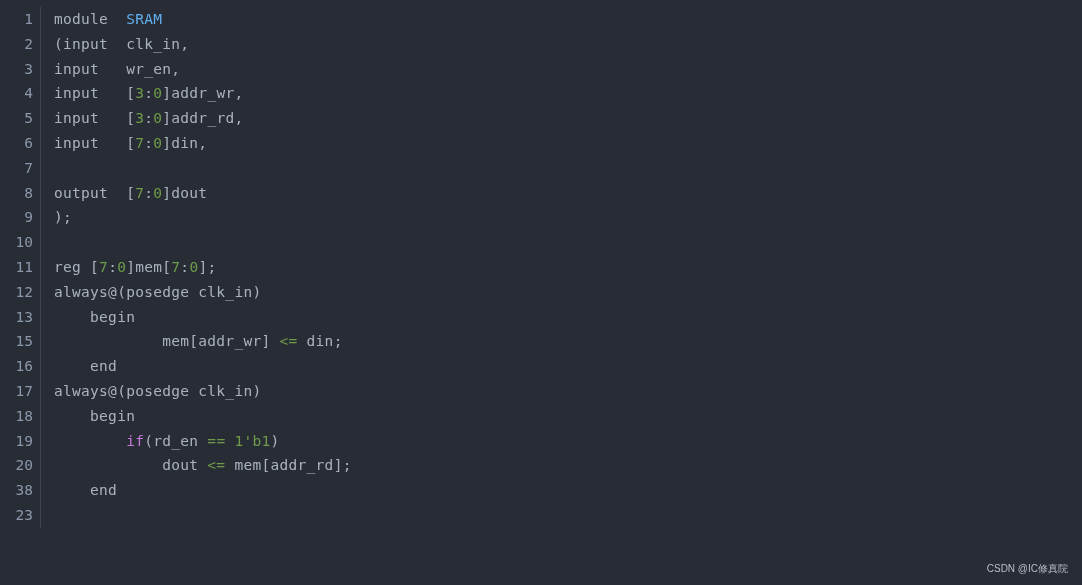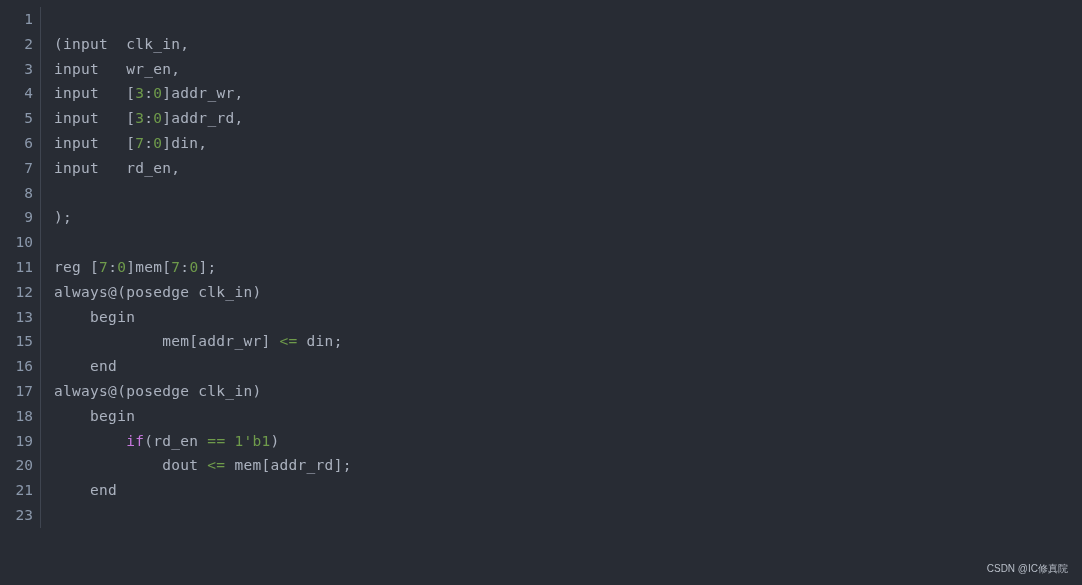--- a/index.html
+++ b/index.html
@@ -85,39 +85,39 @@
     width: 1082px;
     height: 8px;
     background: #282c34;
   }
 </style>
 </head>
 <body>
 
 <div id="code-viewer">
   <div id="code-lines">
-      <div class="code-row"><div class="gutter-number">1</div><div class="gutter-divider"></div></div>
+      <div class="code-row"><div class="gutter-number">1</div><div class="gutter-divider"></div><div class="code-text"><span class="tok-plain">module  </span><span class="tok-type">SRAM</span></div></div>
       <div class="code-row"><div class="gutter-number">2</div><div class="gutter-divider"></div><div class="code-text"><span class="tok-plain">(input  clk_in,</span></div></div>
       <div class="code-row"><div class="gutter-number">3</div><div class="gutter-divider"></div><div class="code-text"><span class="tok-plain">input   wr_en,</span></div></div>
       <div class="code-row"><div class="gutter-number">4</div><div class="gutter-divider"></div><div class="code-text"><span class="tok-plain">input   [</span><span class="tok-number">3</span><span class="tok-plain">:</span><span class="tok-number">0</span><span class="tok-plain">]addr_wr,</span></div></div>
       <div class="code-row"><div class="gutter-number">5</div><div class="gutter-divider"></div><div class="code-text"><span class="tok-plain">input   [</span><span class="tok-number">3</span><span class="tok-plain">:</span><span class="tok-number">0</span><span class="tok-plain">]addr_rd,</span></div></div>
       <div class="code-row"><div class="gutter-number">6</div><div class="gutter-divider"></div><div class="code-text"><span class="tok-plain">input   [</span><span class="tok-number">7</span><span class="tok-plain">:</span><span class="tok-number">0</span><span class="tok-plain">]din,</span></div></div>
-      <div class="code-row"><div class="gutter-number">7</div><div class="gutter-divider"></div><div class="code-text"><span class="tok-plain">input   rd_en,</span></div></div>
-      <div class="code-row"><div class="gutter-number">8</div><div class="gutter-divider"></div></div>
+      <div class="code-row"><div class="gutter-number">7</div><div class="gutter-divider"></div></div>
+      <div class="code-row"><div class="gutter-number">8</div><div class="gutter-divider"></div><div class="code-text"><span class="tok-plain">output  [</span><span class="tok-number">7</span><span class="tok-plain">:</span><span class="tok-number">0</span><span class="tok-plain">]dout</span></div></div>
       <div class="code-row"><div class="gutter-number">9</div><div class="gutter-divider"></div><div class="code-text"><span class="tok-plain">);</span></div></div>
       <div class="code-row"><div class="gutter-number">10</div><div class="gutter-divider"></div><div class="code-text">&nbsp;</div></div>
       <div class="code-row"><div class="gutter-number">11</div><div class="gutter-divider"></div><div class="code-text"><span class="tok-plain">reg [</span><span class="tok-number">7</span><span class="tok-plain">:</span><span class="tok-number">0</span><span class="tok-plain">]mem[</span><span class="tok-number">7</span><span class="tok-plain">:</span><span class="tok-number">0</span><span class="tok-plain">];</span></div></div>
       <div class="code-row"><div class="gutter-number">12</div><div class="gutter-divider"></div><div class="code-text"><span class="tok-plain">always@(posedge clk_in)</span></div></div>
       <div class="code-row"><div class="gutter-number">13</div><div class="gutter-divider"></div><div class="code-text"><span class="tok-plain">    begin</span></div></div>
       <div class="code-row"><div class="gutter-number">15</div><div class="gutter-divider"></div><div class="code-text"><span class="tok-plain">            mem[addr_wr] </span><span class="tok-operator">&lt;=</span><span class="tok-plain"> din;</span></div></div>
       <div class="code-row"><div class="gutter-number">16</div><div class="gutter-divider"></div><div class="code-text"><span class="tok-plain">    end</span></div></div>
       <div class="code-row"><div class="gutter-number">17</div><div class="gutter-divider"></div><div class="code-text"><span class="tok-plain">always@(posedge clk_in)</span></div></div>
       <div class="code-row"><div class="gutter-number">18</div><div class="gutter-divider"></div><div class="code-text"><span class="tok-plain">    begin</span></div></div>
       <div class="code-row"><div class="gutter-number">19</div><div class="gutter-divider"></div><div class="code-text"><span class="tok-plain">        </span><span class="tok-keyword">if</span><span class="tok-plain">(rd_en </span><span class="tok-operator">==</span><span class="tok-plain"> </span><span class="tok-number">1'b1</span><span class="tok-plain">)</span></div></div>
       <div class="code-row"><div class="gutter-number">20</div><div class="gutter-divider"></div><div class="code-text"><span class="tok-plain">            dout </span><span class="tok-operator">&lt;=</span><span class="tok-plain"> mem[addr_rd];</span></div></div>
-      <div class="code-row"><div class="gutter-number">21</div><div class="gutter-divider"></div><div class="code-text"><span class="tok-plain">    end</span></div></div>
+      <div class="code-row"><div class="gutter-number">38</div><div class="gutter-divider"></div><div class="code-text"><span class="tok-plain">    end</span></div></div>
       <div class="code-row"><div class="gutter-number">23</div><div class="gutter-divider"></div><div class="code-text">&nbsp;</div></div>
     </div>
 
   <div id="bottom-strip"></div>
 
   <div id="watermark">CSDN @IC修真院</div>
 </div>
 
 </body></html>

